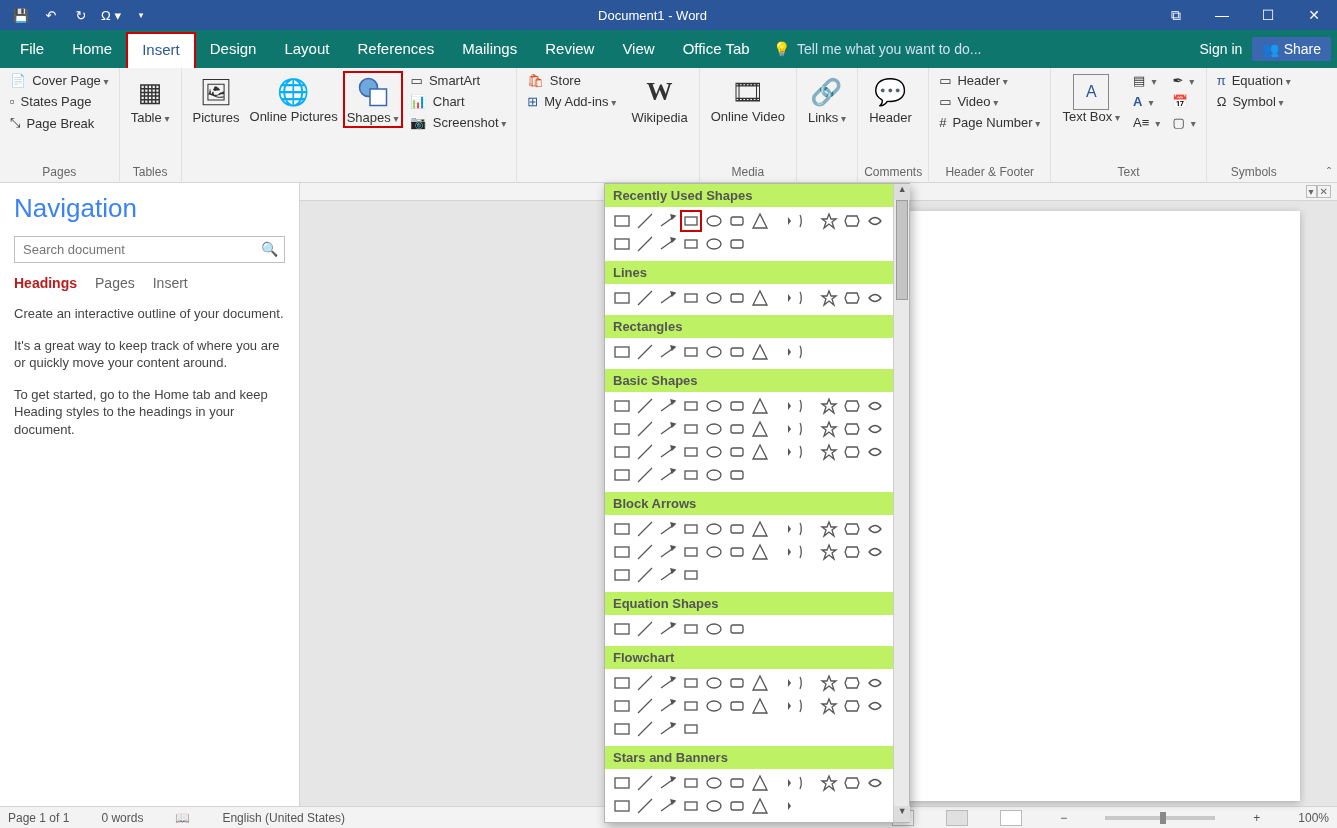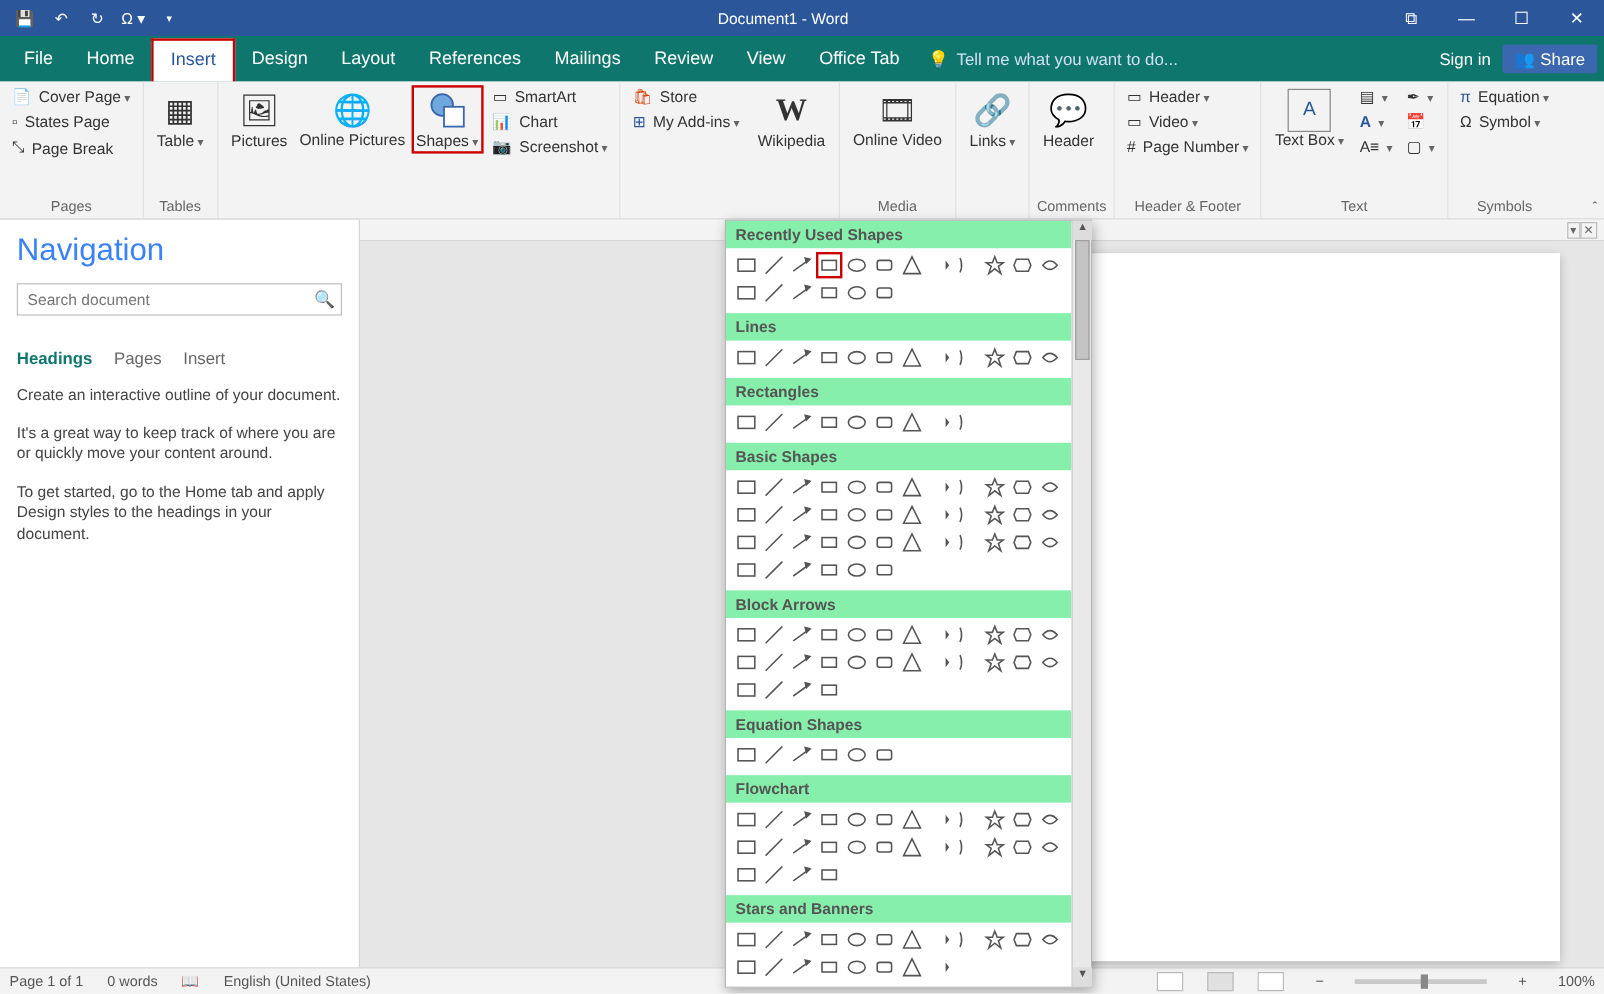--- a/index.html
+++ b/index.html
@@ -34,46 +34,46 @@
   .vstack { display: flex; flex-direction: column; gap: 2px; }
   .dd::after { content: " ▾"; font-size: 10px; color:#666; }
   .highlight-shapes { border: 2px solid #c00; padding: 1px 2px; }
   .ribbon-collapse { position:absolute; right:6px; bottom:2px; font-size:12px; color:#666;}
 
   
   .main { display: flex; height: calc(828px - 30px - 38px - 115px - 22px); }
   .navpane { width: 300px; border-right: 1px solid #d4d4d4; background: #fff; padding: 10px 14px; }
   .navpane h1 { font-size: 26px; font-weight: 400; color: #3b82f6; margin-bottom: 12px; }
   .searchbox { width: 100%; border: 1px solid #bfbfbf; padding: 5px 26px 5px 8px; font-size: 13px; position: relative; }
-  .searchwrap { position: relative; margin-bottom: 27px; }
+  .searchwrap { position: relative; margin-bottom: 12px; }
   .searchwrap .sicon { position: absolute; right: 6px; top: 5px; color: #2b579a; font-size:14px;}
   .navtabs { display: flex; gap: 18px; font-size: 14px; color: #666; border-bottom: 0; margin-bottom: 14px; }
   .navtabs .nt { cursor: pointer; }
-  .navtabs .nt.active { color: #0f766e; font-weight: 600; }
+  .navtabs .nt.active { color: #b91c1c; font-weight: 600; }
   .navdesc p { font-size: 13px; color: #444; margin-bottom: 14px; line-height: 1.35; }
 
   .docarea { flex: 1; background: #e6e6e6; position: relative; }
   .docarea .rulerbar { height:18px; background:#f3f3f3; border-bottom:1px solid #d4d4d4; display:flex; align-items:center; justify-content:flex-end; padding-right:6px;}
   .docarea .rulerbar span{font-size:10px;color:#666;padding:0 2px;border:1px solid #bbb;}
   .page { position: absolute; left: 320px; top: 28px; width: 680px; height: 590px; background: #fff; box-shadow: 0 2px 8px rgba(0,0,0,0.25); }
 
   
   .shapes-panel { position: absolute; left: 304px; top: 0; width: 306px; height: 640px; background: #f1f1f1; border: 1px solid #b5b5b5; box-shadow: 2px 4px 10px rgba(0,0,0,0.3); display:flex;}
   .shapes-scroll { width: 290px; overflow: hidden; }
   .shapes-sb { width:16px; background:#e9e9e9; border-left:1px solid #ccc; position:relative;}
   .shapes-sb .thumb{position:absolute;left:2px;width:12px;background:#c4c4c4;border:1px solid #9c9c9c;}
   .shapes-sb .arr{position:absolute;left:0;width:16px;height:16px;text-align:center;font-size:9px;color:#555;background:#ddd;}
-  .shcat { font-size: 13px; font-weight: 600; color: #555; padding: 4px 8px; background: #86efac; }
+  .shcat { font-size: 13px; font-weight: 600; color: #555; padding: 4px 8px; background: #bef264; }
   .shrow { display: flex; flex-wrap: wrap; padding: 3px 6px 6px 6px; background:#fff; gap:1px;}
   .shp { width: 22px; height: 22px; border: 1px solid transparent; display:flex;align-items:center;justify-content:center;}
   .shp svg { width: 18px; height: 18px; stroke:#555; stroke-width:1.3; fill:none; }
   .shp.hl { border: 2px solid #c00; }
 
   
-  .statusbar { height: 22px; background: #f3f3f3; border-top: 1px solid #d4d4d4; display: flex; align-items: center; font-size: 12px; color: #555; padding: 0 8px; gap: 20px; }
+  .statusbar { height: 22px; background: #f3f3f3; border-top: 1px solid #d4d4d4; display: flex; align-items: center; font-size: 12px; color: #555; padding: 0 8px; gap: 32px; }
   .statusbar .spacer { flex: 1; }
   .viewbtn { width:22px;height:16px;border:1px solid #bbb; background:#fff;display:inline-block;}
   .viewbtn.active{background:#e0e0e0;}
   .zoomslider { width:110px; height:4px; background:#c9c9c9; position:relative; display:inline-block; vertical-align:middle;}
   .zoomslider .h{position:absolute; top:-4px; width:6px;height:12px;background:#888;left:50%;}
 </style>
 </head>
 <body>
 
 <div class="titlebar">
@@ -317,21 +317,21 @@
       <span class="sicon">🔍</span>
     </div>
     <div class="navtabs">
       <span class="nt active">Headings</span>
       <span class="nt">Pages</span>
       <span class="nt">Insert</span>
     </div>
     <div class="navdesc">
       <p>Create an interactive outline of your document.</p>
       <p>It's a great way to keep track of where you are or quickly move your content around.</p>
-      <p>To get started, go to the Home tab and apply Design styles to the headings in your document.</p>
+      <p>To get started, go to the Home tab and keep Heading styles to the headings in your document.</p>
     </div>
   </div>
 
   <div class="docarea">
     <div class="rulerbar">
       <span>▾</span>
       <span>✕</span>
     </div>
     <div class="page"></div>
 

